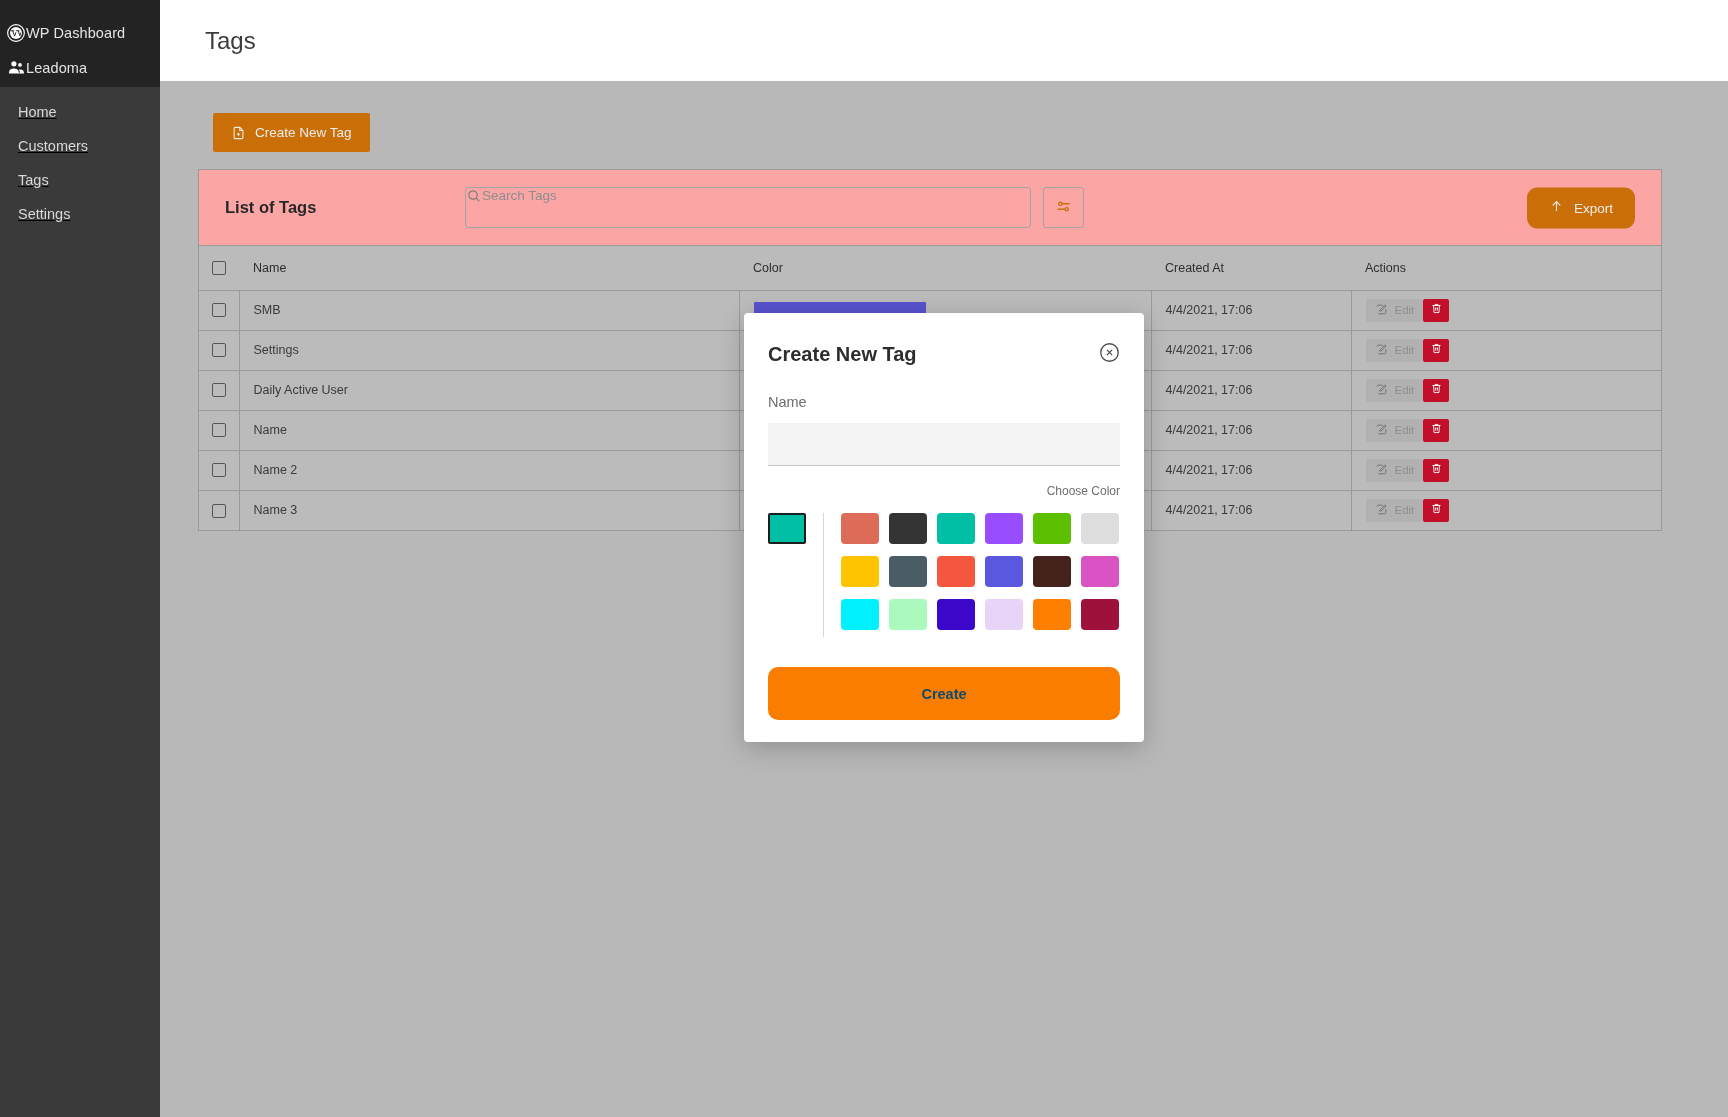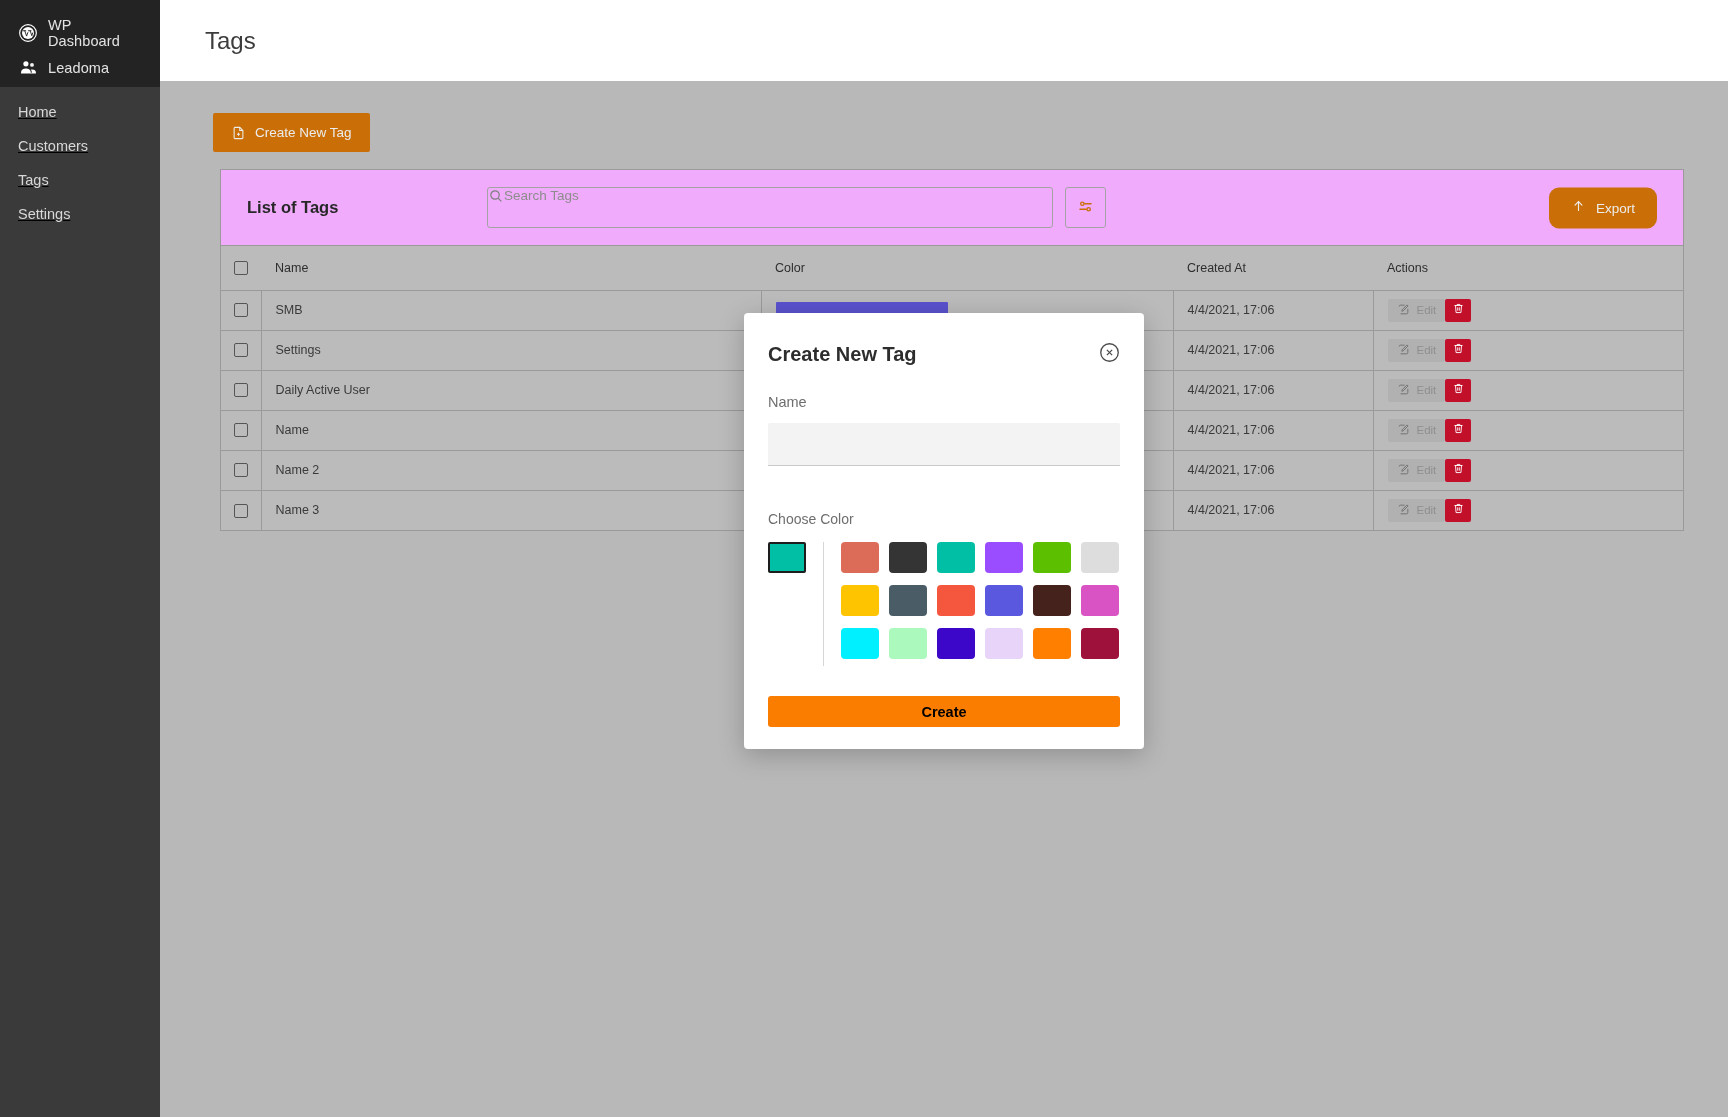--- a/index.html
+++ b/index.html
@@ -18,21 +18,21 @@
     width: 160px; height: 1117px;
     background: #3a3a3a;
   }
   #sidebar-brand {
     background: #232323;
     padding: 20px 0 18px 0;
     height: 87px;
   }
   .brand-row {
     display: flex; align-items: center;
-    gap: 10px; padding: 0 18px; height: 26px;
+    padding: 0 6px; height: 26px;
     margin-bottom: 9px; color: #e8e8e8;
   }
   .brand-row:last-child { margin-bottom: 0; }
   .brand-icon { width: 20px; height: 20px; flex: 0 0 20px; display: block; color: #ffffff; }
   .brand-label { font-size: 14.5px; color: #e3e3e3; letter-spacing: .1px; }
   .nav-item {
     display: block; padding: 8px 18px;
     font-size: 14.5px; color: #d8d8d8;
     cursor: pointer; line-height: 18px;
   }
@@ -59,23 +59,23 @@
   #create-new-tag-button {
     position: absolute; left: 53px; top: 32px;
     height: 39px; padding: 0 18px;
     background: #ca6f08; border: none; border-radius: 2px;
     color: #ececec; font-size: 13.5px;
     display: flex; align-items: center; gap: 9px;
     cursor: pointer; font-family: "Liberation Sans", sans-serif;
   }
   .btn-icon { width: 15px; height: 16px; display: block; }
   #panel {
-    position: absolute; left: 60px; top: 88px;
+    position: absolute; left: 38px; top: 88px;
     width: 1464px;
-    background: #f0abfc;
+    background: #fca5a5;
     border: 1px solid #9a9a9a;
   }
   #panel-header {
     height: 76px; display: flex; align-items: center;
     padding: 0 26px; position: relative;
     border-bottom: 1px solid #9a9a9a;
   }
   #list-of-tags-title {
     font-size: 16.5px; font-weight: bold; color: #272727;
     width: 240px;
@@ -178,39 +178,39 @@
     font-size: 14.5px; color: #6e6e6e; margin-bottom: 13px;
   }
   #name-input {
     width: 100%; height: 43px; background: #f3f3f3;
     border: none; border-bottom: 1px solid #c9c9c9;
     outline: none; padding: 0 12px; font-size: 14px;
     color: #333; font-family: "Liberation Sans", sans-serif;
     border-radius: 2px 2px 0 0;
   }
   #choose-color-label {
-    font-size: 14px; color: #6e6e6e;
-    margin-top: 45px; margin-bottom: 15px;
+    font-size: 12px; color: #6e6e6e;
+    margin-top: 18px; margin-bottom: 15px; text-align: right;
   }
   #color-area { display: flex; align-items: flex-start; gap: 14px; }
   #selected-swatch {
     width: 38px; height: 31px; border: 2px solid #1d1d1d;
     border-radius: 2px; flex: 0 0 38px; cursor: pointer;
   }
   #color-divider { width: 1px; background: #d6d6d6; height: 124px; flex: 0 0 1px; margin-left: 3px; }
   #palette { display: flex; flex-direction: column; gap: 12px; margin-left: 3px; }
   .palette-row { display: flex; gap: 10px; }
   .swatch {
     width: 38px; height: 31px; border-radius: 4px;
     cursor: pointer; border: none; display: block;
   }
   #create-button {
-    width: 100%; height: 31px; margin-top: 30px;
-    background: #fa7d00; border: none; border-radius: 3px;
-    color: #000000; font-size: 14.5px; font-weight: bold;
+    width: 100%; height: 53px; margin-top: 30px;
+    background: #fa7d00; border: none; border-radius: 10px;
+    color: #0c4a6e; font-size: 14.5px; font-weight: bold;
     cursor: pointer; font-family: "Liberation Sans", sans-serif;
   }
 </style>
 </head>
 <body>
 
 <div id="sidebar">
   <div id="sidebar-brand">
     <div class="brand-row">
       <span class="brand-icon">

